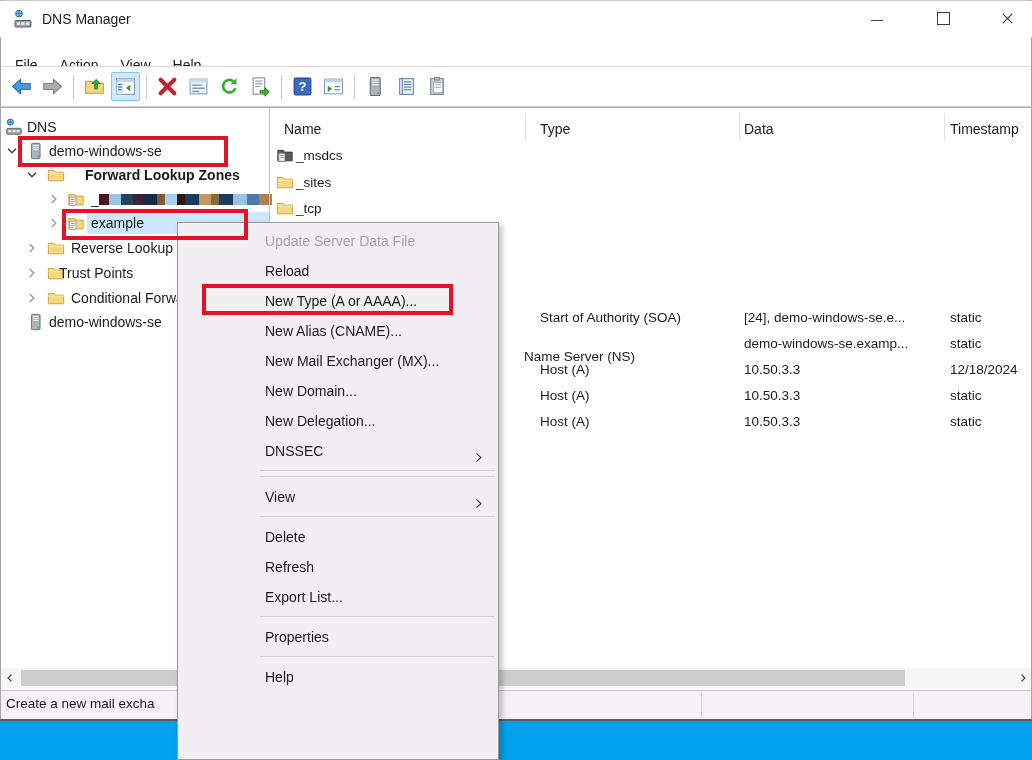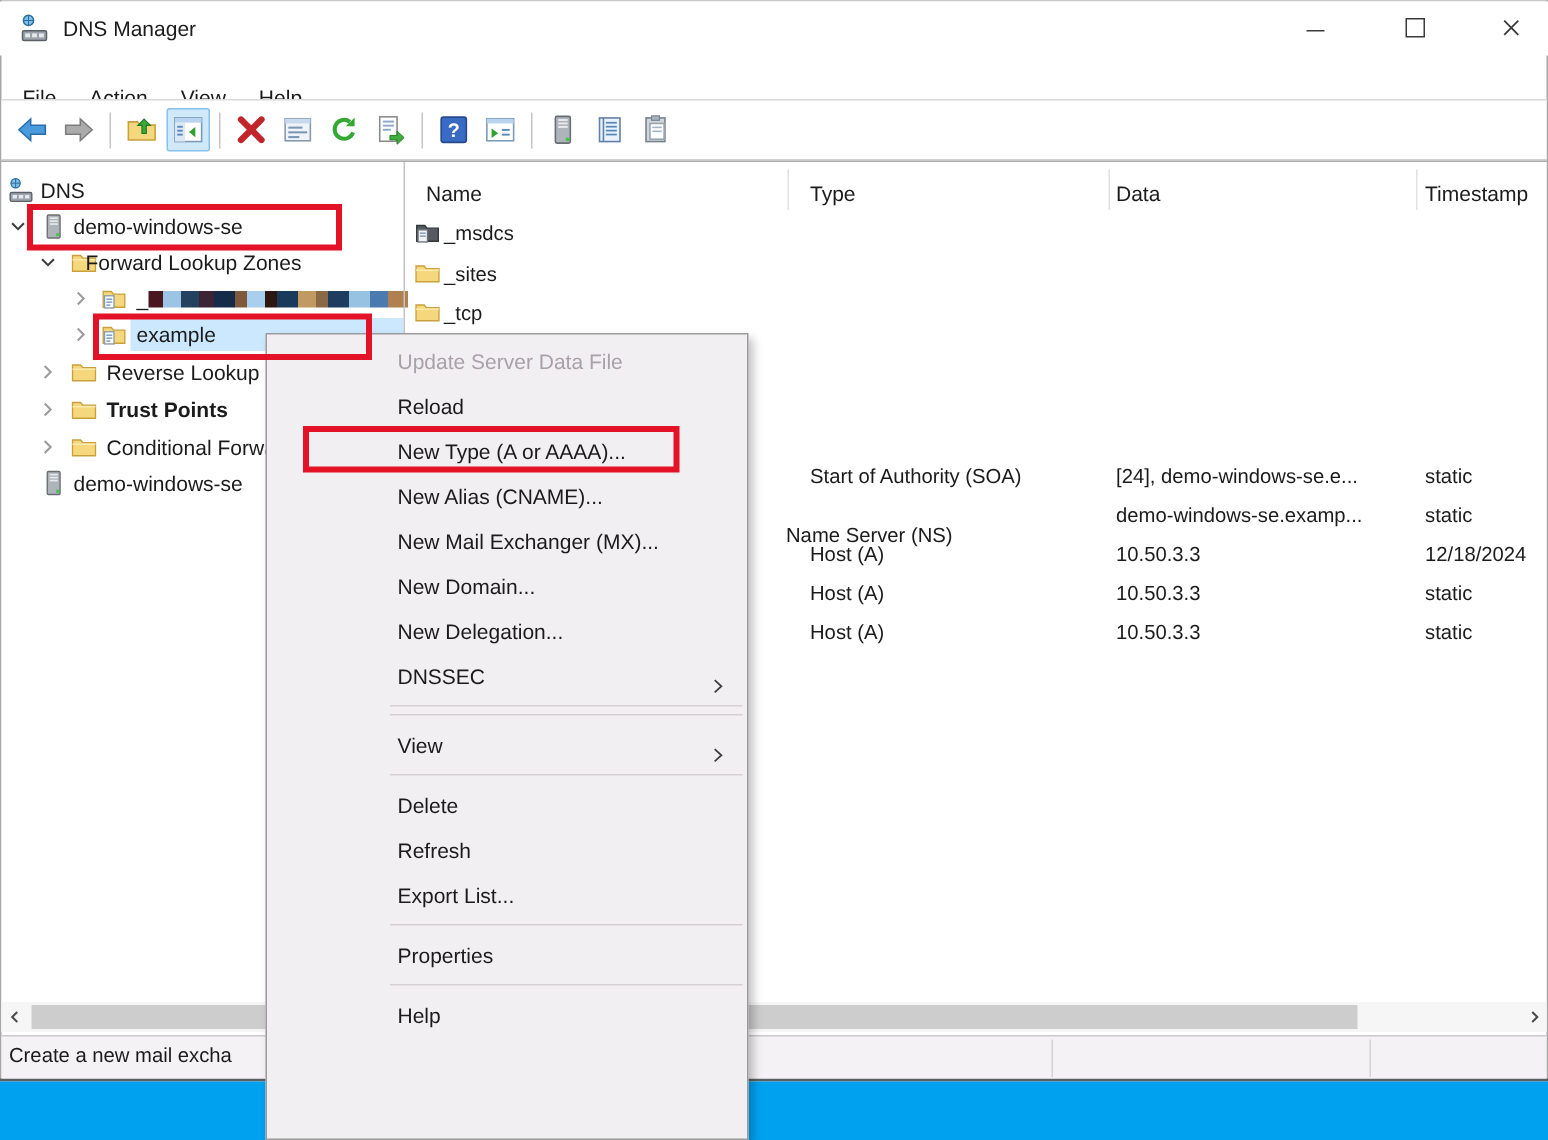--- a/index.html
+++ b/index.html
@@ -269,21 +269,21 @@
         <span class="tlabel" style="left: 48px;">demo-windows-se</span>
       </div>
       <div class="trow" style="top: 55px; left: 0px; width: 268px;">
         <span class="chev" style="left: 24px;"><svg viewBox="0 0 16 16">
             <path d="M3.5 5.5 8 10l4.5-4.5" fill="none" stroke="#3b3b3b" stroke-width="1.6"></path>
           </svg></span>
         <span class="ticon" style="left: 46px;"><svg viewBox="0 0 20 20">
             <path d="M1.5 16.5V4.8h6l1.6 2h9.4v9.7z" fill="#f5d87d" stroke="#c9a03c"></path>
             <path d="M1.5 8h17" stroke="#fbeaae" stroke-width="1.2"></path>
           </svg></span>
-        <span class="tlabel" style="left: 56px;">Forward Lookup Zones</span>
+        <span class="tlabel" style="left: 84px; font-weight: bold;">Forward Lookup Zones</span>
       </div>
       <div class="trow" style="top: 79px; left: 0px; width: 268px;">
         <span class="chev" style="left: 46px;"><svg viewBox="0 0 16 16">
             <path d="M5.5 3.5 10 8l-4.5 4.5" fill="none" stroke="#9c9c9c" stroke-width="1.6"></path>
           </svg></span>
         <span class="ticon" style="left: 66px;"><svg viewBox="0 0 20 20">
             <path d="M2 16.5V4.8h6l1.6 2H18v9.7z" fill="#f5d87d" stroke="#c9a03c"></path>
             <rect x="3" y="8" width="7" height="9" fill="#fff" stroke="#8a9aac"></rect>
             <rect x="4.3" y="10" width="4.4" height="1" fill="#6f95c0"></rect>
             <rect x="4.3" y="12.2" width="4.4" height="1" fill="#6f95c0"></rect>
@@ -317,21 +317,21 @@
         <span class="tlabel" style="left: 70px;">Reverse Lookup Zones</span>
       </div>
       <div class="trow" style="top: 153px; left: 0px; width: 268px;">
         <span class="chev" style="left: 24px;"><svg viewBox="0 0 16 16">
             <path d="M5.5 3.5 10 8l-4.5 4.5" fill="none" stroke="#9c9c9c" stroke-width="1.6"></path>
           </svg></span>
         <span class="ticon" style="left: 46px;"><svg viewBox="0 0 20 20">
             <path d="M1.5 16.5V4.8h6l1.6 2h9.4v9.7z" fill="#f5d87d" stroke="#c9a03c"></path>
             <path d="M1.5 8h17" stroke="#fbeaae" stroke-width="1.2"></path>
           </svg></span>
-        <span class="tlabel" style="left: 70px; font-weight: bold;">Trust Points</span>
+        <span class="tlabel" style="left: 58px;">Trust Points</span>
       </div>
       <div class="trow" style="top: 178px; left: 0px; width: 268px;">
         <span class="chev" style="left: 24px;"><svg viewBox="0 0 16 16">
             <path d="M5.5 3.5 10 8l-4.5 4.5" fill="none" stroke="#9c9c9c" stroke-width="1.6"></path>
           </svg></span>
         <span class="ticon" style="left: 46px;"><svg viewBox="0 0 20 20">
             <path d="M1.5 16.5V4.8h6l1.6 2h9.4v9.7z" fill="#f5d87d" stroke="#c9a03c"></path>
             <path d="M1.5 8h17" stroke="#fbeaae" stroke-width="1.2"></path>
           </svg></span>
         <span class="tlabel" style="left: 70px;">Conditional Forwarders</span>

